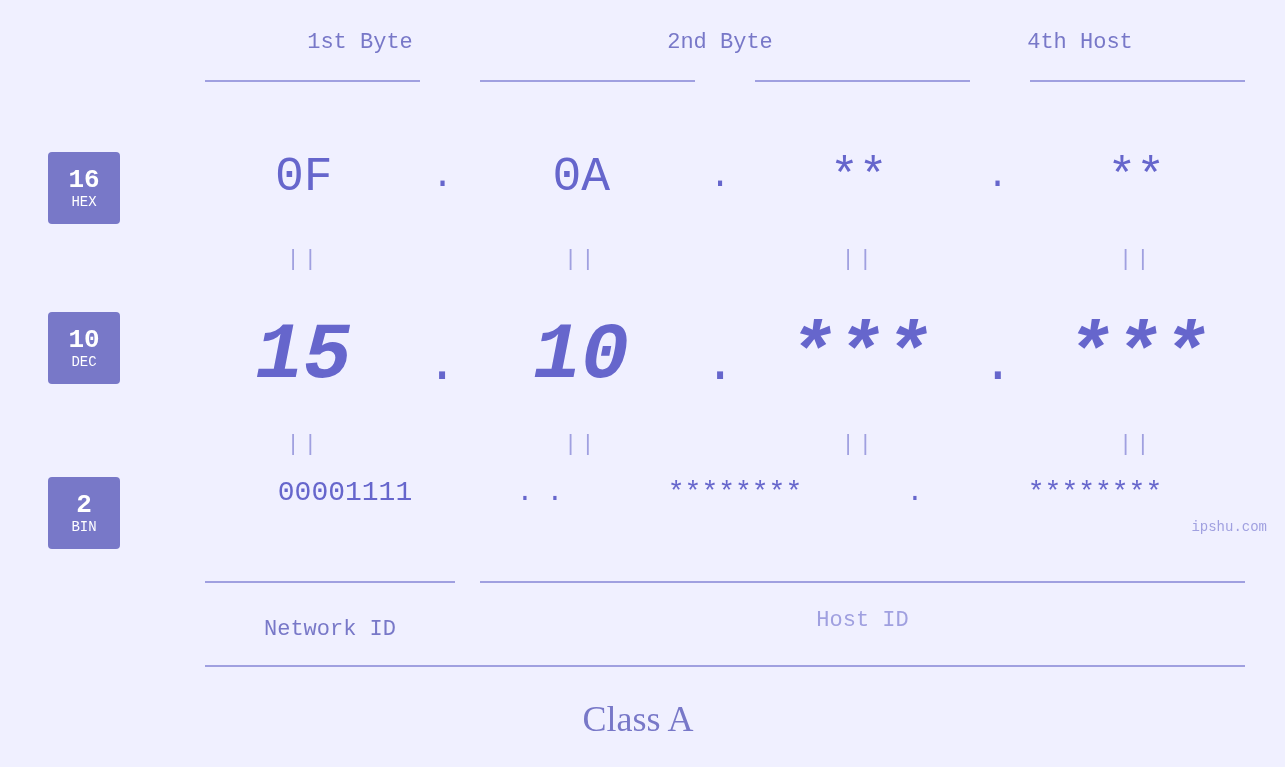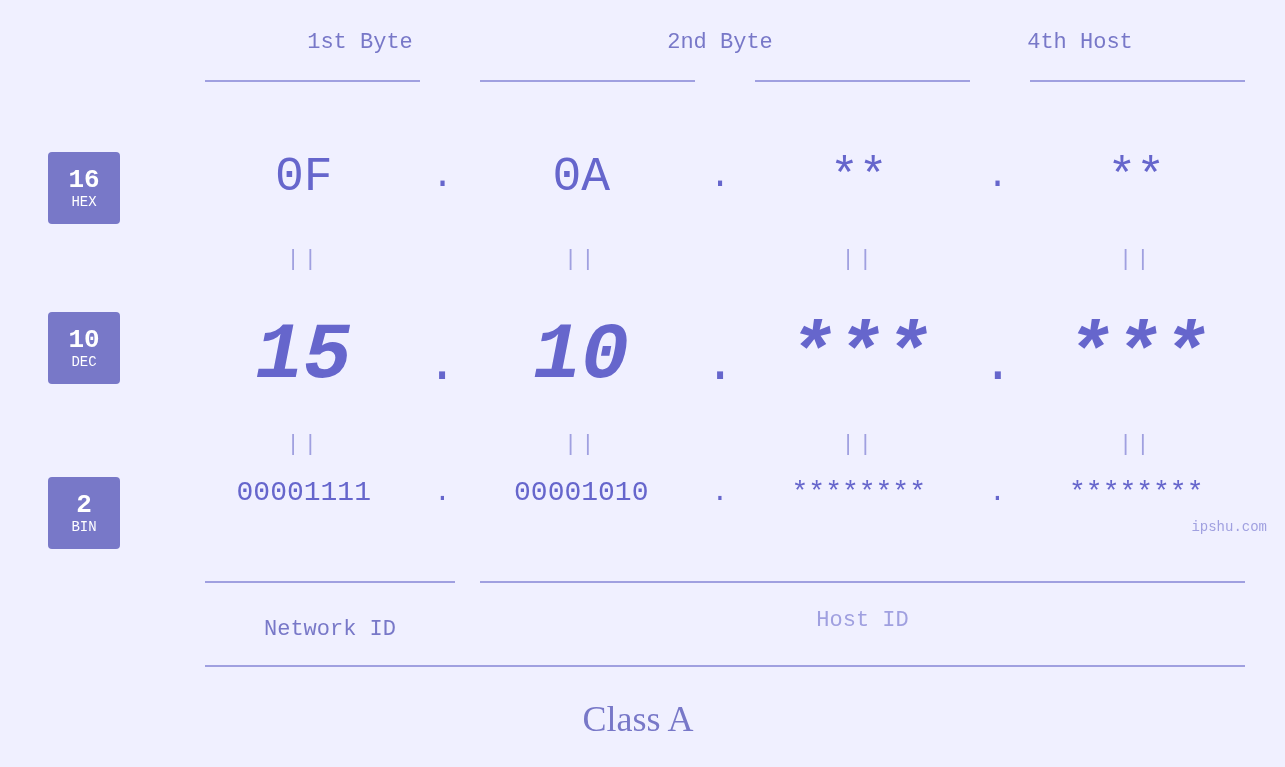--- a/index.html
+++ b/index.html
@@ -313,23 +313,20 @@
     <div class="eq-cell">||</div>
     <div class="eq-dot"></div>
     <div class="eq-cell">||</div>
   </div>
 
   <div class="row row-bin">
     <div class="cell">
       <span class="cell-value-bin">00001111</span>
     </div>
     <div class="dot dot-bin">.</div>
-    <div class="cell">
-      <span class="cell-value-bin">00001010</span>
-    </div>
     <div class="dot dot-bin">.</div>
     <div class="cell">
       <span class="cell-value-bin">********</span>
     </div>
     <div class="dot dot-bin">.</div>
     <div class="cell">
       <span class="cell-value-bin">********</span>
     </div>
   </div>
 

